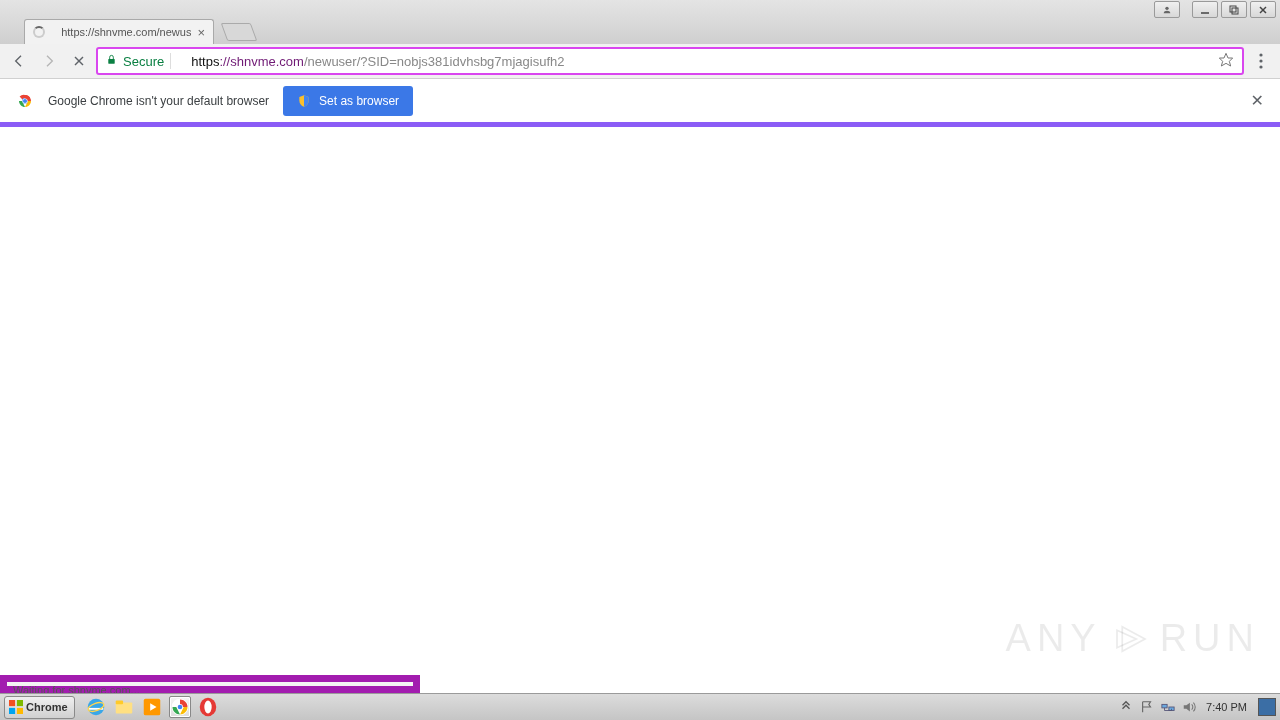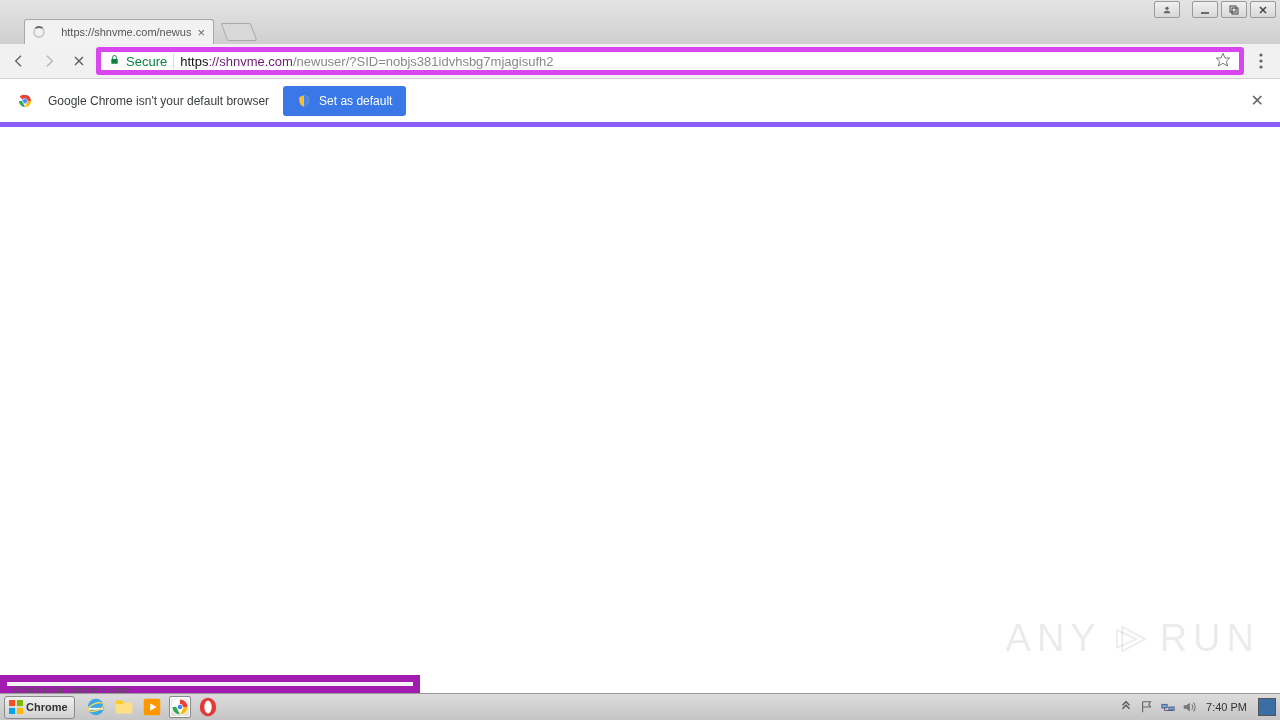--- a/index.html
+++ b/index.html
@@ -19,26 +19,26 @@
 .user-btn { position: absolute; right: 100px; top: 1px; width: 26px; height: 17px; border: 1px solid #9a9a9a; border-radius: 2px; background: linear-gradient(#f0f0f0,#d8d8d8); display:flex;align-items:center;justify-content:center; }
 .user-btn svg{width:10px;height:10px;fill:#666;}
 
 
 .toolbar { height: 35px; background: #f1f1f1; border-bottom: 1px solid #d0d0d0; display: flex; align-items: center; padding: 0 6px; gap: 4px; }
 .nav-btn { width: 26px; height: 26px; display: flex; align-items: center; justify-content: center; border-radius: 50%; cursor: pointer; }
 .nav-btn svg { width: 16px; height: 16px; }
 .nav-btn.disabled svg { stroke: #b5b5b5; }
 .nav-btn svg { stroke: #5f6368; fill: none; stroke-width: 2; }
 
-.omnibox { flex: 1; height: 28px; background: #fff; border: 5px solid #d946ef; border-radius: 3px; display: flex; align-items: center; padding: 0 8px; font-size: 13px; color: #333; gap: 6px; }
+.omnibox { flex: 1; height: 28px; background: #fff; border: 2px solid #d946ef; border-radius: 3px; display: flex; align-items: center; padding: 0 8px; font-size: 13px; color: #333; gap: 6px; }
 .lock-icon svg { width: 11px; height: 13px; fill: #0b8043; }
 .secure-label { color: #0b8043; font-size: 13px; }
 .divider { width: 1px; height: 16px; background: #ddd; }
 .url { color: #888; }
-.url .scheme { color: #111; }
+.url .scheme { color: #111; margin-left: 14px; }
 .url .host { color: #701a75; }
 .star-icon { margin-left: auto; }
 .star-icon svg { width: 16px; height: 16px; fill: none; stroke: #777; stroke-width: 1.5; }
 
 .menu-btn { width: 26px; height: 26px; display:flex;align-items:center;justify-content:center;cursor:pointer; }
 .menu-btn svg{width:4px;height:16px;fill:#5f6368;}
 
 
 .infobar { height: 48px; border-bottom: 5px solid #8b5cf6; display: flex; align-items: center; padding: 0 16px; gap: 14px; background: #fff; }
 .chrome-logo { width: 18px; height: 18px; }
@@ -165,21 +165,21 @@
         <circle cx="24" cy="24" r="7" fill="#fff"></circle>
         <circle cx="24" cy="24" r="5.5" fill="#4285F4"></circle>
       </svg>
   </span>
   <span class="infobar-text">Google Chrome isn't your default browser</span>
   <button class="set-default-btn">
     <span class="shield"><svg viewBox="0 0 24 24">
           <path fill="#fbc02d" d="M12 2l8 3v6c0 5-3.5 9.7-8 11-4.5-1.3-8-6-8-11V5l8-3z"></path>
           <path fill="#4285F4" d="M12 2v20c4.5-1.3 8-6 8-11V5l-8-3z"></path>
         </svg></span>
-    <span>Set as default</span>
+    <span>Set as browser</span>
   </button>
   <span class="infobar-close">✕</span>
 </div>
 
 <div class="content">
   <div class="watermark">
     <span>ANY</span>
     <svg viewBox="0 0 48 48">
         <polygon points="14,10 40,24 14,38"></polygon>
         <polygon points="8,14 30,24 8,34"></polygon>

